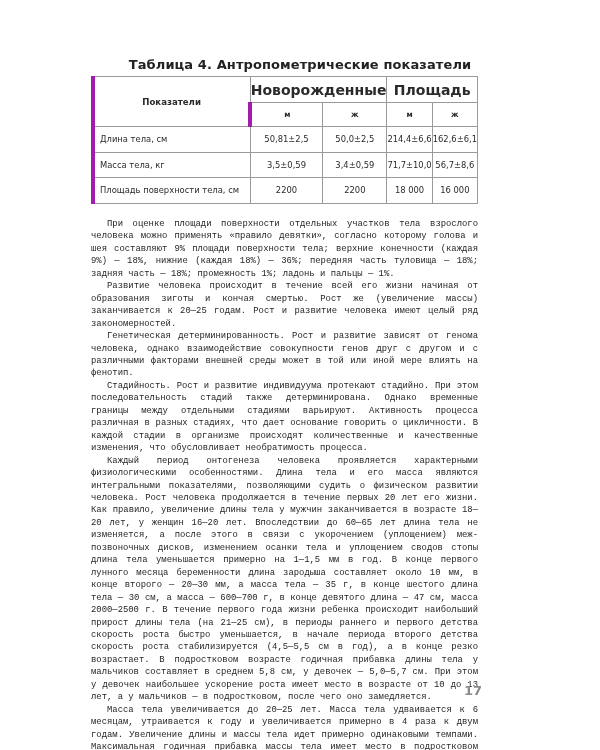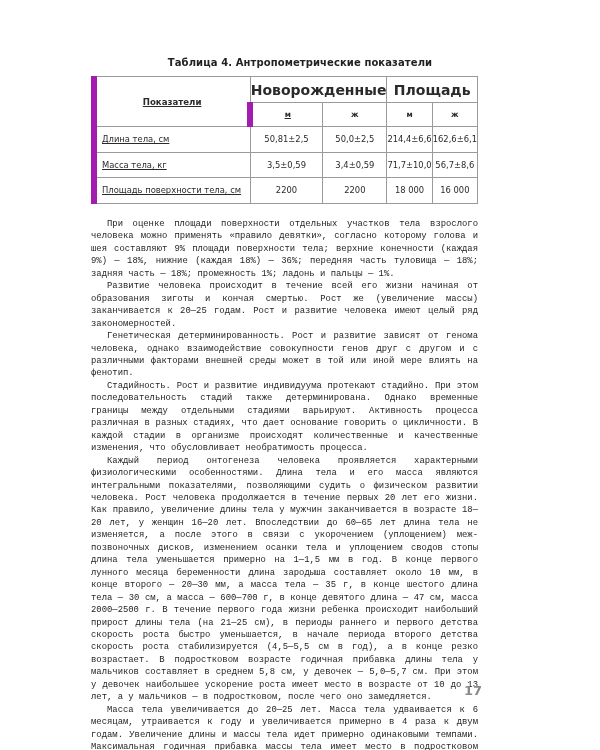--- a/index.html
+++ b/index.html
@@ -1,23 +1,23 @@
 <!DOCTYPE html>
 <html><head>
 <meta charset="utf-8">
 <style>
   html, body { margin: 0; padding: 0; background: #ffffff; }
   body { width: 600px; height: 750px; position: relative; overflow: hidden;
          font-family: "DejaVu Sans", sans-serif; color: #1e1e1e; }
   .caption { position: absolute; top: 57px; left: 0; width: 600px; text-align: center;
-             font-size: 10px; font-weight: bold; color: #222; letter-spacing: 0.1px; }
+             font-size: 13px; font-weight: bold; color: #222; letter-spacing: 0.1px; }
   table.anthro { position: absolute; left: 91px; top: 76px; width: 387px;
                  border-collapse: collapse; font-size: 8.4px; color: #2a2a2a; }
   table.anthro td, table.anthro th { border: 1px solid #9a9a9a; padding: 0; text-align: center; font-weight: normal; }
-  table.anthro tr > :first-child { border-left: 6px solid #a21caf; text-decoration: underline; }
+  table.anthro tr > :first-child { border-left: 4px solid #a21caf; }
   table.anthro th.grp { font-weight: bold; font-size: 14px; height: 25px; }
   table.anthro th.sub { font-weight: bold; font-size: 7.6px; height: 23px; }
   table.anthro th.label { font-weight: bold; font-size: 8.6px; width: 155px; }
   table.anthro td.rowlabel { text-align: left; padding-left: 5px; }
   table.anthro td { height: 24.5px; }
   table.anthro tr.top th { border-top: 1px solid #9a9a9a; }
   table.anthro { border-left: 1px solid #9a9a9a; border-right: 1px solid #9a9a9a; }
   .body-text { position: absolute; left: 91px; top: 218px; width: 387px;
                font-size: 8.9px; line-height: 12.45px; text-align: justify; color: #1f1f1f; }
   .body-text p { margin: 0; text-indent: 16px; hyphens: manual; font-family: Liberation Mono, monospace; }

